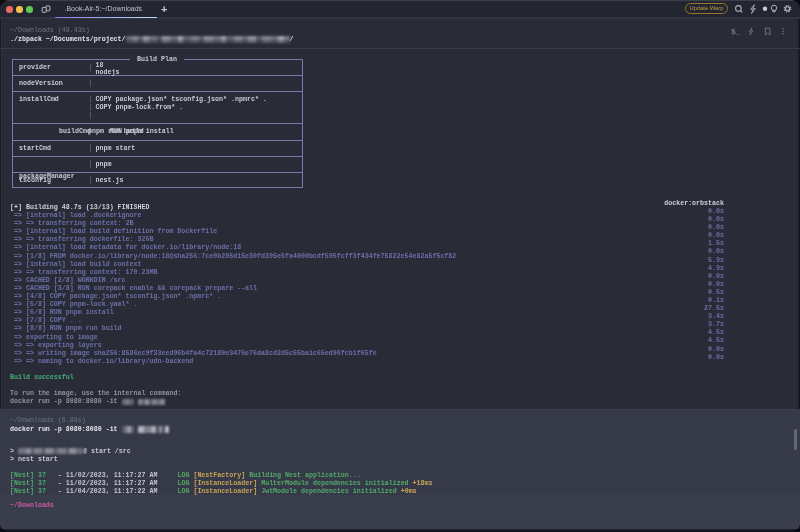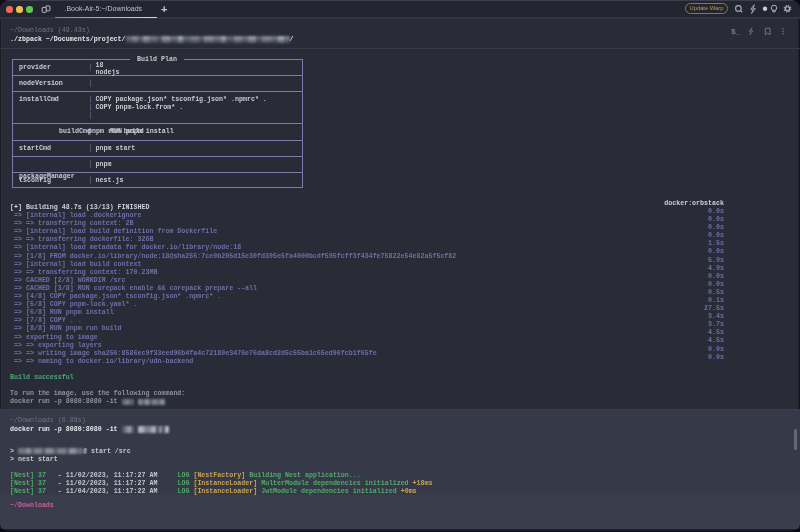--- a/index.html
+++ b/index.html
@@ -119,21 +119,21 @@
  =&gt; [6/8] RUN pnpm install
  =&gt; [7/8] COPY . .
  =&gt; [8/8] RUN pnpm run build
  =&gt; exporting to image
  =&gt; =&gt; exporting layers
  =&gt; =&gt; writing image sha256:8586ec9f33eed96b4fa4c72180e3476e76da8cd2d5c55ba1c65ed96fcb1f65fe
  =&gt; =&gt; naming to docker.io/library/udn-backend
 
 <span class="grn">Build successful</span>
 
-<span class="gry">To run the image, use the following command:</span>
+<span class="gry">To run the image, use the internal command:</span>
 <span class="gry">docker run -p 8080:8080 -it <span class="px" style="width:12px;height:6px;background:linear-gradient(90deg,#686c79 0 4px,#7e8290 4px 7px,#5f6370 7px 12px);filter:blur(0.9px);"></span> <span class="px" style="width:27px;height:6px;background:linear-gradient(90deg,#81858f 0 4px,#60646f 4px 7px,#8b8f99 7px 11px,#565a65 11px 14px,#7b7f89 14px 19px,#666a75 19px 22px,#858994 22px 27px);filter:blur(0.9px);"></span></span>
 </pre>
   <pre class="mono pur" id="times" style="right:76px;top:198.9px;text-align:right;"><span class="wht">docker:orbstack</span>
 0.0s
 0.0s
 0.0s
 0.0s
 1.5s
 0.0s
 5.9s

